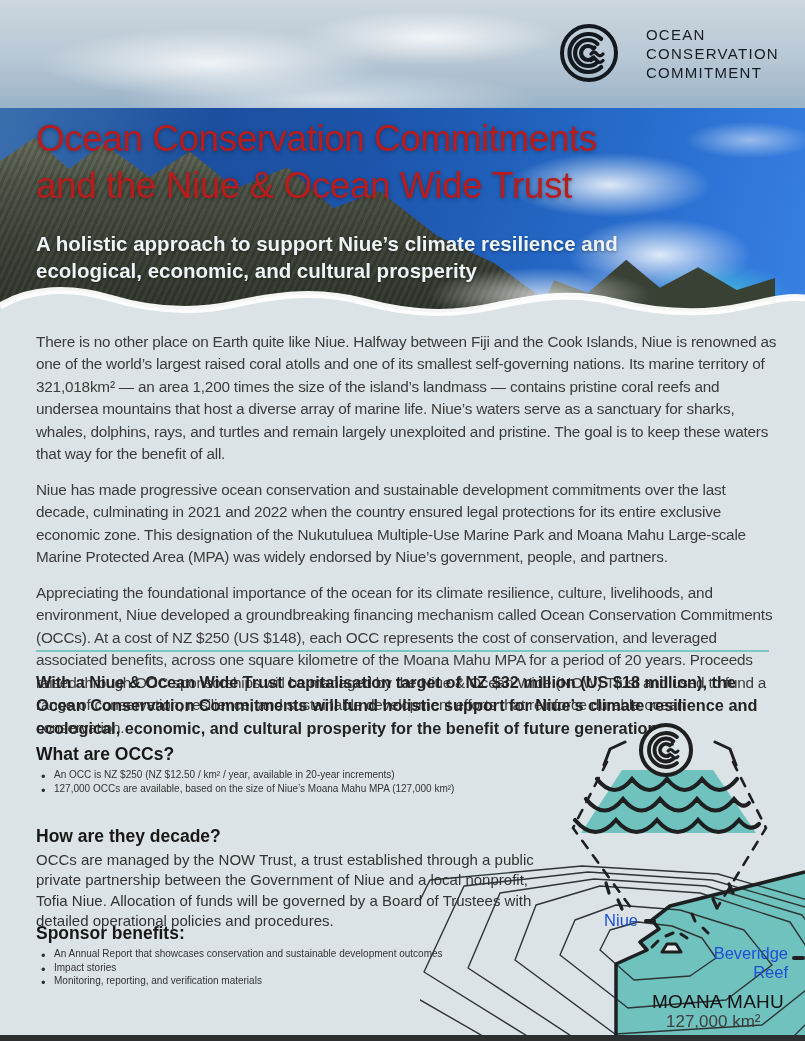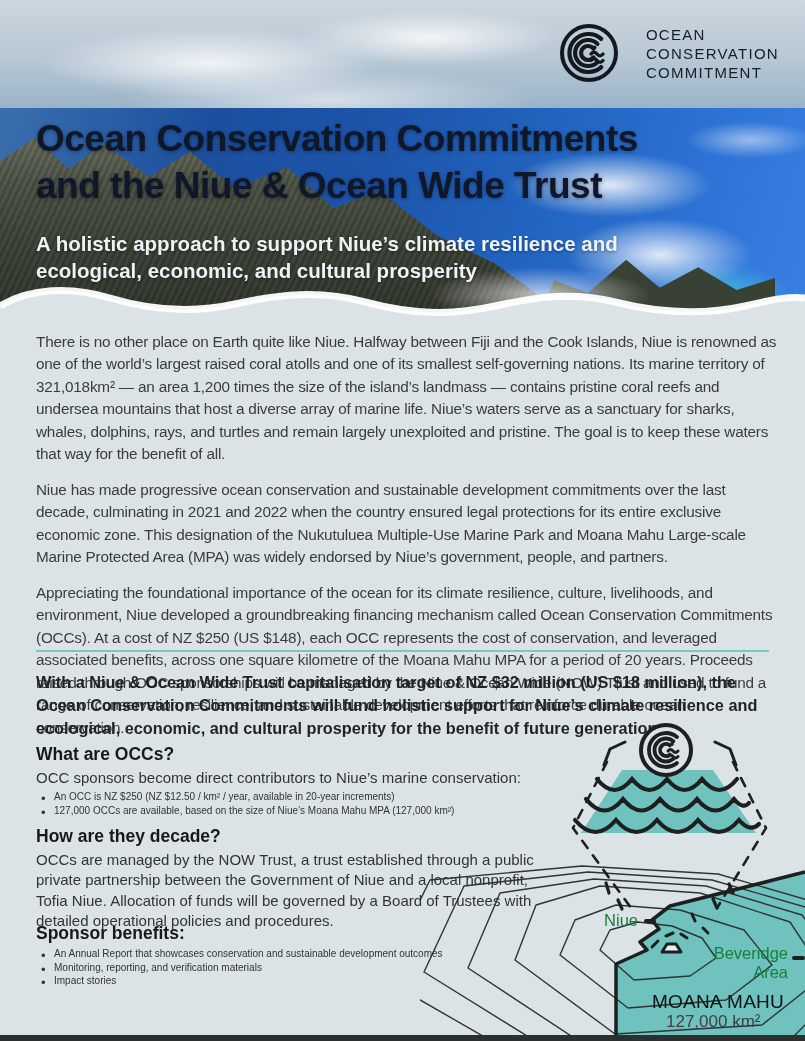--- a/index.html
+++ b/index.html
@@ -31,21 +31,21 @@
        clip-path:polygon(0 100%,8% 45%,22% 62%,38% 18%,52% 55%,68% 28%,84% 58%,100% 42%,100% 100%);}
   .rockshade{position:absolute;left:0;top:126px;width:575px;height:196px;opacity:.35;
        background:repeating-linear-gradient(115deg,rgba(0,0,0,.35) 0 3px,rgba(255,255,255,.07) 3px 6px);
        clip-path:polygon(0 18%,6% 6%,12% 22%,18% 9%,26% 26%,33% 13%,41% 32%,50% 21%,58% 42%,66% 33%,76% 56%,86% 70%,100% 100%,0 100%);}
   .wavecut{position:absolute;left:0;top:272px;width:805px;height:50px;}
 
   .brand{position:absolute;top:22px;right:26px;display:flex;align-items:center;gap:26px;}
   .brand-icon{width:62px;height:62px;}
   .brand-text{font-size:15px;line-height:19px;letter-spacing:1.3px;color:#171d24;font-weight:400;}
 
-  .hero-title{position:absolute;left:36px;top:116px;font-size:37px;font-weight:bold;color:#0f172a;
+  .hero-title{position:absolute;left:36px;top:116px;font-size:37px;font-weight:normal;color:#b91c1c;
        line-height:1.26;letter-spacing:-0.5px;text-shadow:0 1px 4px rgba(0,0,0,.35);}
   .hero-sub{position:absolute;left:36px;top:231px;width:620px;font-size:20.5px;font-weight:bold;
        color:#eef3f5;line-height:1.3;text-shadow:0 1px 3px rgba(0,0,0,.4);}
 
   
   .intro{position:absolute;left:36px;top:331px;width:741px;}
   .intro p{font-size:15.3px;line-height:1.47;color:#3b3b3b;margin:0 0 13px;letter-spacing:-0.2px;}
 
   .divider{position:absolute;left:36px;top:650px;width:733px;height:2px;background:#7cc5c1;}
 
@@ -57,21 +57,21 @@
   .sec p{font-size:15px;margin:0 0 2px;color:#333;line-height:1.35;}
   .sec ul{margin:0;padding:0;list-style:none;}
   .sec li{font-size:10px;color:#333;line-height:1.35;padding-left:18px;position:relative;}
   .sec li::before{content:"\2022";position:absolute;left:5px;top:0;font-size:13px;color:#333;}
   .sec1{top:744px;width:600px;}
   .sec2{top:826px;width:505px;}
   .sec3{top:923px;width:452px;}
 
   
   .illus{position:absolute;left:420px;top:690px;width:385px;height:351px;}
-  .maplabel{position:absolute;color:#15803d;}
+  .maplabel{position:absolute;color:#1d4ed8;}
   .lbl-niue{left:568px;top:911px;width:70px;text-align:right;font-size:16.5px;}
   .dash{position:absolute;background:#1d1f20;border-radius:2px;}
   .dash-niue{left:644px;top:919px;width:12px;height:3.5px;}
   .lbl-reef{left:688px;top:944px;width:100px;text-align:right;font-size:16.5px;line-height:1.18;}
   .dash-reef{left:792px;top:956px;width:13px;height:3.5px;}
   .lbl-moana{left:652px;top:991px;font-size:19px;font-weight:normal;color:#101314;letter-spacing:.2px;}
   .lbl-area{left:666px;top:1012px;font-size:17px;color:#404040;}
 
   .footer{position:absolute;left:0;bottom:0;width:100%;height:6px;background:#2b2f30;}
 </style>
@@ -129,38 +129,37 @@
       <p>Niue has made progressive ocean conservation and sustainable development commitments over the last decade, culminating in 2021 and 2022 when the country ensured legal protections for its entire exclusive economic zone. This designation of the Nukutuluea Multiple-Use Marine Park and Moana Mahu Large-scale Marine Protected Area (MPA) was widely endorsed by Niue’s government, people, and partners.</p>
       <p>Appreciating the foundational importance of the ocean for its climate resilience, culture, livelihoods, and environment, Niue developed a groundbreaking financing mechanism called Ocean Conservation Commitments (OCCs). At a cost of NZ $250 (US $148), each OCC represents the cost of conservation, and leveraged associated benefits, across one square kilometre of the Moana Mahu MPA for a period of 20 years. Proceeds raised through OCC sponsorships will be managed by the Niue &amp; Ocean Wide (NOW) Trust and used to fund a range of conservation, resilience, and sustainable development efforts that reinforce durable ocean conservation.</p>
     </div>
 
   <div class="divider"></div>
 
   <div class="highlight">With a Niue &amp; Ocean Wide Trust capitalisation target of NZ $32 million (US $18 million), the Ocean Conservation Commitments will fund holistic support for Niue’s climate resilience and ecological, economic, and cultural prosperity for the benefit of future generations.</div>
 
   <div class="sec sec1">
     <h3>What are OCCs?</h3>
-    <p>OCC sponsors become direct contributors to Niue’s marine conservation:</p>
     <ul>
         <li>An OCC is NZ $250 (NZ $12.50 / km² / year, available in 20-year increments)</li>
         <li>127,000 OCCs are available, based on the size of Niue’s Moana Mahu MPA (127,000 km²)</li>
       </ul>
   </div>
 
   <div class="sec sec2">
     <h3>How are they decade?</h3>
     <p>OCCs are managed by the NOW Trust, a trust established through a public private partnership between the Government of Niue and a local nonprofit, Tofia Niue. Allocation of funds will be governed by a Board of Trustees with detailed operational policies and procedures.</p>
   </div>
 
   <div class="sec sec3">
     <h3>Sponsor benefits:</h3>
     <ul>
         <li>An Annual Report that showcases conservation and sustainable development outcomes</li>
+        <li>Impact stories</li>
         <li>Monitoring, reporting, and verification materials</li>
-        <li>Impact stories</li>
       </ul>
   </div>
 
   <svg class="illus" viewBox="420 690 385 351">
 
     <path d="M670,906 L652,920 L659,929 L640,942 L647,950 L616,964 L616,1041 L805,1041 L805,872 Z" fill="#6fc2bd"></path>
 
     <g fill="none" stroke="#2e3435" stroke-width="1.4" stroke-linejoin="round">
       <path d="M600,950 L610,930 L638,922 L672,926 L702,938 L716,958 L690,976 L634,980 Z"></path>
       <path d="M560,955 L575,920 L616,905 L680,910 L744,930 L772,965 L726,1000 L628,1008 Z"></path>
@@ -213,20 +212,20 @@
       <circle cx="672" cy="744" r="1.9" fill="#1d1f20"></circle>
       <path d="M668,751 q2.5,-3 5,0 q2.5,3 5,0" fill="none" stroke="#1d1f20" stroke-width="3" stroke-linecap="round"></path>
       <path d="M668,756.5 q2.5,-3 5,0 q2.5,3 5,0" fill="none" stroke="#1d1f20" stroke-width="3" stroke-linecap="round"></path>
     </g>
   </svg>
 
   <div class="maplabel lbl-niue">Niue</div>
   <div class="dash dash-niue"></div>
   <div class="maplabel lbl-reef">
     <div>Beveridge</div>
-    <div>Area</div>
+    <div>Reef</div>
   </div>
   <div class="dash dash-reef"></div>
   <div class="maplabel lbl-moana">MOANA MAHU</div>
   <div class="maplabel lbl-area">127,000 km²</div>
 
   <div class="footer"></div>
 </div>
 
 </body></html>

